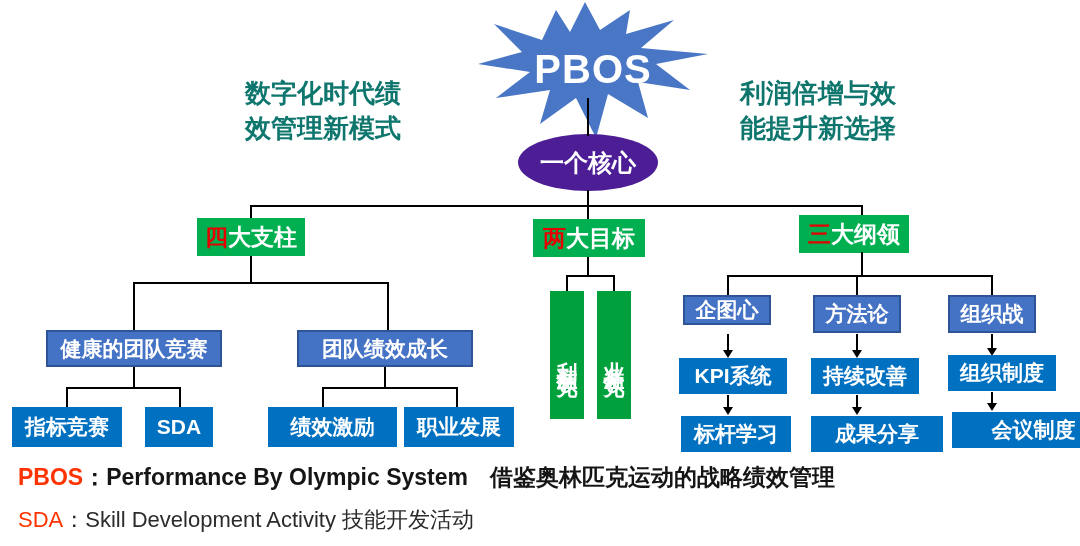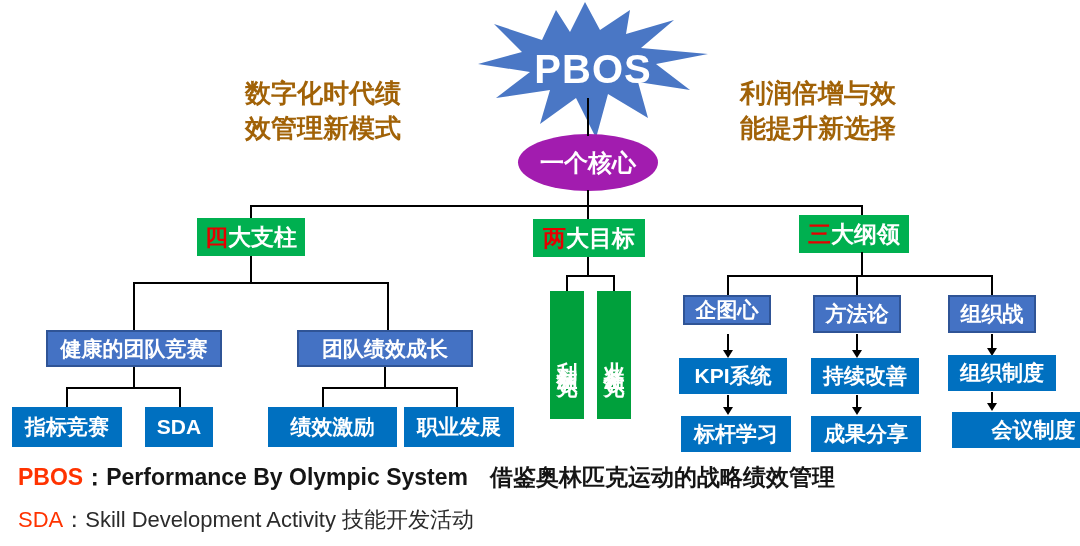--- a/index.html
+++ b/index.html
@@ -9,26 +9,26 @@
   .ln{position:absolute;background:#000;display:block;}
   .arr{position:absolute;width:2px;background:#000;display:block;}
   .arr::after{content:"";position:absolute;left:-4px;bottom:-7px;
     border-left:5px solid transparent;border-right:5px solid transparent;border-top:8px solid #000;}
 
   
   .starwrap{position:absolute;left:478px;top:0px;width:230px;height:140px;}
   .star-title{font-weight:bold;font-size:40px;fill:#ffffff;letter-spacing:1px;}
 
   
-  .tagline{position:absolute;color:#a16207;font-weight:bold;font-size:26px;line-height:35px;white-space:nowrap;}
+  .tagline{position:absolute;color:#0f766e;font-weight:bold;font-size:26px;line-height:35px;white-space:nowrap;}
   .tagline-left{left:245px;top:76px;}
   .tagline-right{left:740px;top:76px;}
 
   
-  .core{position:absolute;left:518px;top:134px;width:140px;height:57px;background:#a21caf;border-radius:50%;
+  .core{position:absolute;left:518px;top:134px;width:140px;height:57px;background:#4c1d95;border-radius:50%;
     display:flex;align-items:center;justify-content:center;color:#fff;font-weight:bold;font-size:24px;}
 
   
   .ghead{position:absolute;background:#00b050;color:#fff;font-weight:bold;font-size:23px;
     display:flex;align-items:center;justify-content:center;white-space:nowrap;}
   .ghead .rfirst{color:#e60000;}
 
   
   .mbox{position:absolute;background:#4472c4;border:2px solid #2f5496;box-sizing:border-box;color:#fff;
     font-weight:bold;font-size:21px;display:flex;align-items:center;justify-content:center;white-space:nowrap;}
@@ -171,21 +171,21 @@
     <span>组织制度</span>
   </div>
 
   <i class="arr" style="left:727px;top:395px;height:13px;"></i>
   <i class="arr" style="left:856px;top:395px;height:13px;"></i>
   <i class="arr" style="left:991px;top:392px;height:12px;"></i>
 
   <div class="bbox" style="left:681px;top:416px;width:110px;height:36px;">
     <span>标杆学习</span>
   </div>
-  <div class="bbox" style="left:811px;top:416px;width:110px;height:36px;">
+  <div class="bbox" style="left:811px;top:416px;width:132px;height:36px;">
     <span>成果分享</span>
   </div>
   <div class="bbox" style="left:952px;top:412px;width:107px;height:36px;padding-left:28px;">
     <span>会议制度</span>
   </div>
 
   <div class="fnote fnote1">
     <span class="term">PBOS</span><span>：</span><span>Performance By Olympic System</span><span class="zh">借鉴奥林匹克运动的战略绩效管理</span>
   </div>
   <div class="fnote fnote2">

